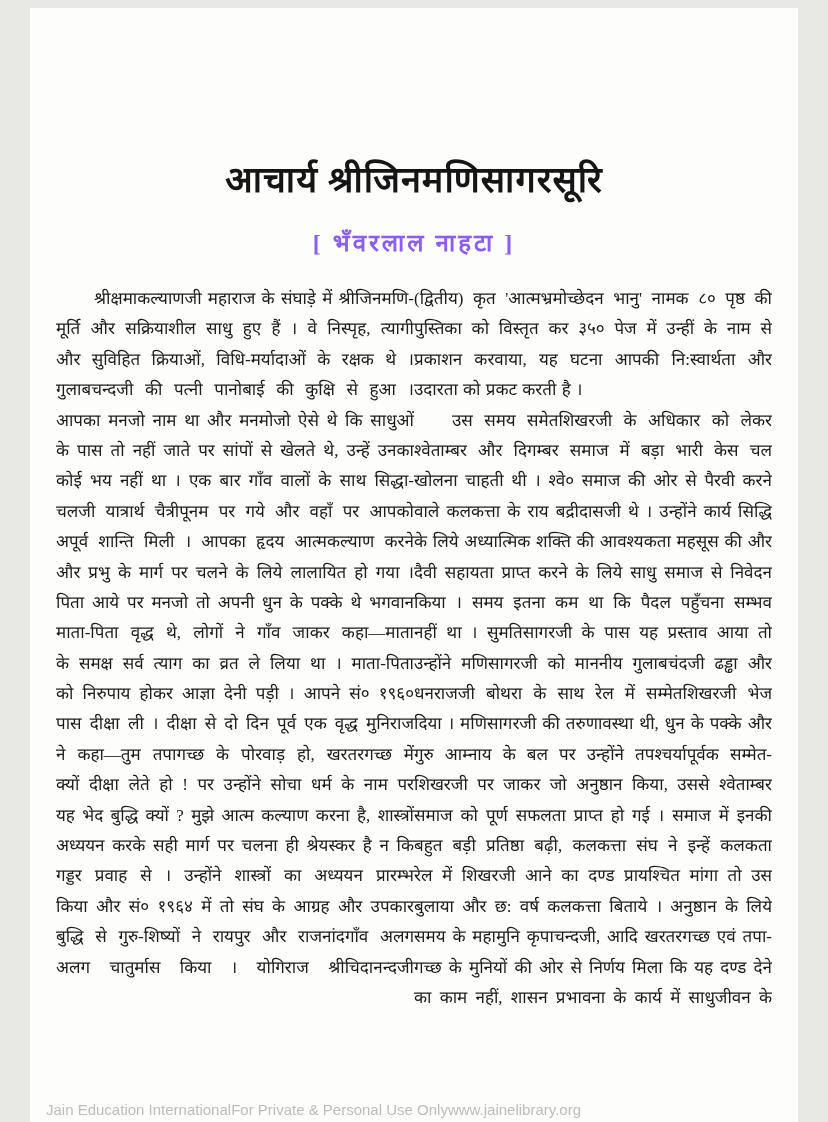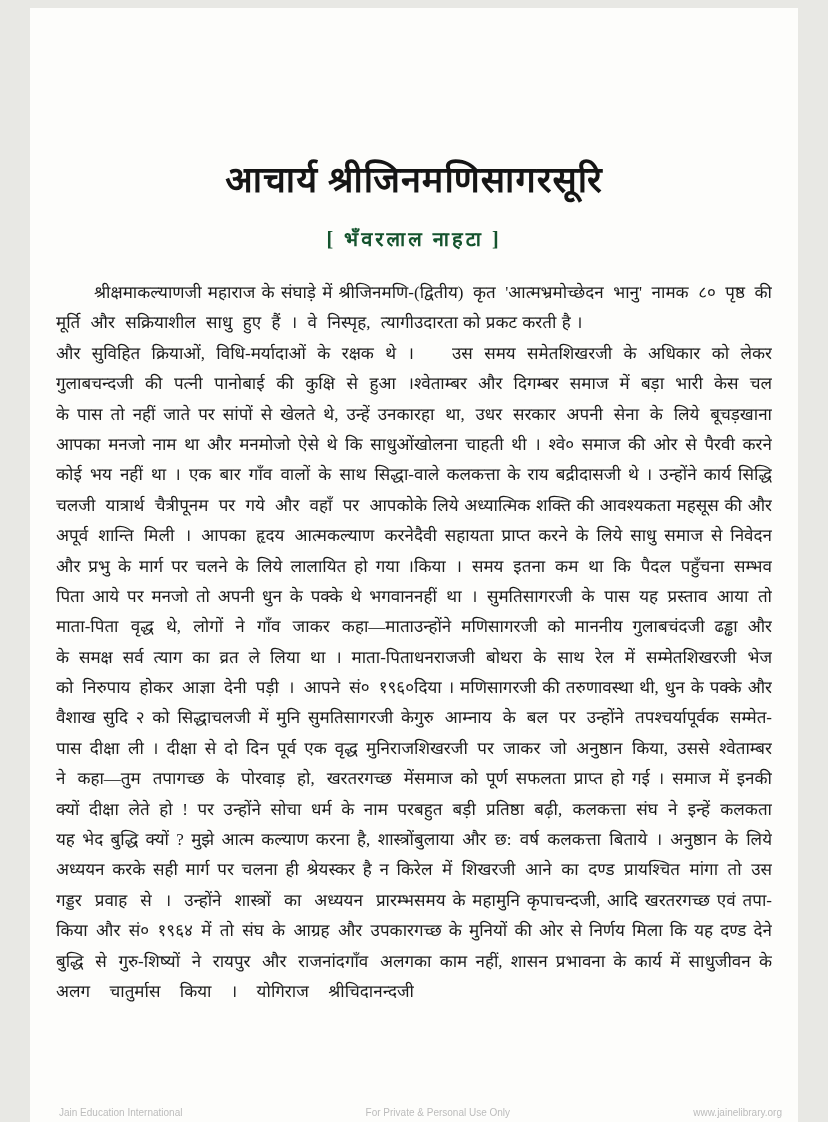--- a/index.html
+++ b/index.html
@@ -22,24 +22,24 @@
     margin-top: 146px;
     text-align: center;
     font-size: 36px;
     font-weight: bold;
     letter-spacing: 1px;
     color: #151515;
   }
   .page-byline {
     margin-top: 22px;
     text-align: center;
-    font-size: 20px;
+    font-size: 24px;
     font-weight: bold;
     letter-spacing: 3px;
-    color: #14532d;
+    color: #8b5cf6;
   }
   .columns {
     display: flex;
     padding: 0 26px;
     margin-top: 26px;
   }
   .column {
     width: 390px;
     box-sizing: border-box;
   }
@@ -56,89 +56,88 @@
   }
   .line.indent {
     text-indent: 38px;
   }
   .line.para-end {
     text-align: right;
     text-align-last: left;
   }
   .footer {
     position: absolute;
-    left: 13px;
+    left: 0;
     right: 0;
     bottom: 12px;
     display: flex;
-    justify-content: space-between;
     padding: 0 16px;
     font-family: "Liberation Sans", sans-serif;
-    font-size: 10px;
+    font-size: 15px;
     color: #bcbcbc;
   }
   .footer span { white-space: nowrap; }
 </style>
 </head>
 <body>
 
 <div class="page">
 
   <div class="page-title">आचार्य श्रीजिनमणिसागरसूरि</div>
 
   <div class="page-byline">[ भँवरलाल नाहटा ]</div>
 
   <div class="columns">
     <div class="column">
         <div class="line indent">श्रीक्षमाकल्याणजी महाराज के संघाड़े में श्रीजिनमणि-</div>
         <div class="line">मूर्ति और सक्रियाशील साधु हुए हैं । वे निस्पृह, त्यागी</div>
         <div class="line">और सुविहित क्रियाओं, विधि-मर्यादाओं के रक्षक थे ।</div>
         <div class="line">गुलाबचन्दजी की पत्नी पानोबाई की कुक्षि से हुआ ।</div>
+        <div class="line">आपका मनजो नाम था और मनमोजो ऐसे थे कि साधुओं</div>
         <div class="line">के पास तो नहीं जाते पर सांपों से खेलते थे, उन्हें उनका</div>
-        <div class="line">आपका मनजो नाम था और मनमोजो ऐसे थे कि साधुओं</div>
         <div class="line">कोई भय नहीं था । एक बार गाँव वालों के साथ सिद्धा-</div>
         <div class="line">चलजी यात्रार्थ चैत्रीपूनम पर गये और वहाँ पर आपको</div>
         <div class="line">अपूर्व शान्ति मिली । आपका हृदय आत्मकल्याण करने</div>
         <div class="line">और प्रभु के मार्ग पर चलने के लिये लालायित हो गया ।</div>
         <div class="line">पिता आये पर मनजो तो अपनी धुन के पक्के थे भगवान</div>
         <div class="line">माता-पिता वृद्ध थे, लोगों ने गाँव जाकर कहा—माता</div>
         <div class="line">के समक्ष सर्व त्याग का व्रत ले लिया था । माता-पिता</div>
         <div class="line">को निरुपाय होकर आज्ञा देनी पड़ी । आपने सं० १९६०</div>
-        <div class="line">वैशाख सुदि २ को सिद्धाचलजी में मुनि सुमतिसागरजी के</div>
         <div class="line">पास दीक्षा ली । दीक्षा से दो दिन पूर्व एक वृद्ध मुनिराज</div>
         <div class="line">ने कहा—तुम तपागच्छ के पोरवाड़ हो, खरतरगच्छ में</div>
         <div class="line">क्यों दीक्षा लेते हो ! पर उन्होंने सोचा धर्म के नाम पर</div>
         <div class="line">यह भेद बुद्धि क्यों ? मुझे आत्म कल्याण करना है, शास्त्रों का</div>
         <div class="line">अध्ययन करके सही मार्ग पर चलना ही श्रेयस्कर है न कि</div>
         <div class="line">गड्डर प्रवाह से । उन्होंने शास्त्रों का अध्ययन प्रारम्भ</div>
         <div class="line">किया और सं० १९६४ में तो संघ के आग्रह और उपकार</div>
         <div class="line">बुद्धि से गुरु-शिष्यों ने रायपुर और राजनांदगाँव अलग</div>
         <div class="line">अलग चातुर्मास किया । योगिराज श्रीचिदानन्दजी</div>
       </div>
     <div class="column">
         <div class="line">(द्वितीय) कृत 'आत्मभ्रमोच्छेदन भानु' नामक ८० पृष्ठ की</div>
+        <div class="line">पुस्तिका को विस्तृत कर ३५० पेज में उन्हीं के नाम से</div>
+        <div class="line">प्रकाशन करवाया, यह घटना आपकी नि:स्वार्थता और</div>
         <div class="line para-end">उदारता को प्रकट करती है ।</div>
         <div class="line indent">उस समय समेतशिखरजी के अधिकार को लेकर</div>
         <div class="line">श्वेताम्बर और दिगम्बर समाज में बड़ा भारी केस चल</div>
-        <div class="line">रहा था, उधर सरकार अपनी सेना के लिये बूचड़खाना</div>
         <div class="line">खोलना चाहती थी । श्वे० समाज की ओर से पैरवी करने</div>
         <div class="line">वाले कलकत्ता के राय बद्रीदासजी थे । उन्होंने कार्य सिद्धि</div>
         <div class="line">के लिये अध्यात्मिक शक्ति की आवश्यकता महसूस की और</div>
         <div class="line">दैवी सहायता प्राप्त करने के लिये साधु समाज से निवेदन</div>
         <div class="line">किया । समय इतना कम था कि पैदल पहुँचना सम्भव</div>
         <div class="line">नहीं था । सुमतिसागरजी के पास यह प्रस्ताव आया तो</div>
         <div class="line">उन्होंने मणिसागरजी को माननीय गुलाबचंदजी ढड्ढा और</div>
         <div class="line">धनराजजी बोथरा के साथ रेल में सम्मेतशिखरजी भेज</div>
         <div class="line">दिया । मणिसागरजी की तरुणावस्था थी, धुन के पक्के और</div>
         <div class="line">गुरु आम्नाय के बल पर उन्होंने तपश्चर्यापूर्वक सम्मेत-</div>
         <div class="line">शिखरजी पर जाकर जो अनुष्ठान किया, उससे श्वेताम्बर</div>
         <div class="line">समाज को पूर्ण सफलता प्राप्त हो गई । समाज में इनकी</div>
         <div class="line">बहुत बड़ी प्रतिष्ठा बढ़ी, कलकत्ता संघ ने इन्हें कलकता</div>
+        <div class="line">रेल में शिखरजी आने का दण्ड प्रायश्चित मांगा तो उस</div>
         <div class="line">बुलाया और छ: वर्ष कलकत्ता बिताये । अनुष्ठान के लिये</div>
-        <div class="line">रेल में शिखरजी आने का दण्ड प्रायश्चित मांगा तो उस</div>
         <div class="line">समय के महामुनि कृपाचन्दजी, आदि खरतरगच्छ एवं तपा-</div>
         <div class="line">गच्छ के मुनियों की ओर से निर्णय मिला कि यह दण्ड देने</div>
         <div class="line">का काम नहीं, शासन प्रभावना के कार्य में साधुजीवन के</div>
       </div>
   </div>
 
   <div class="footer">
     <span>Jain Education International</span>
     <span>For Private &amp; Personal Use Only</span>
     <span>www.jainelibrary.org</span>

